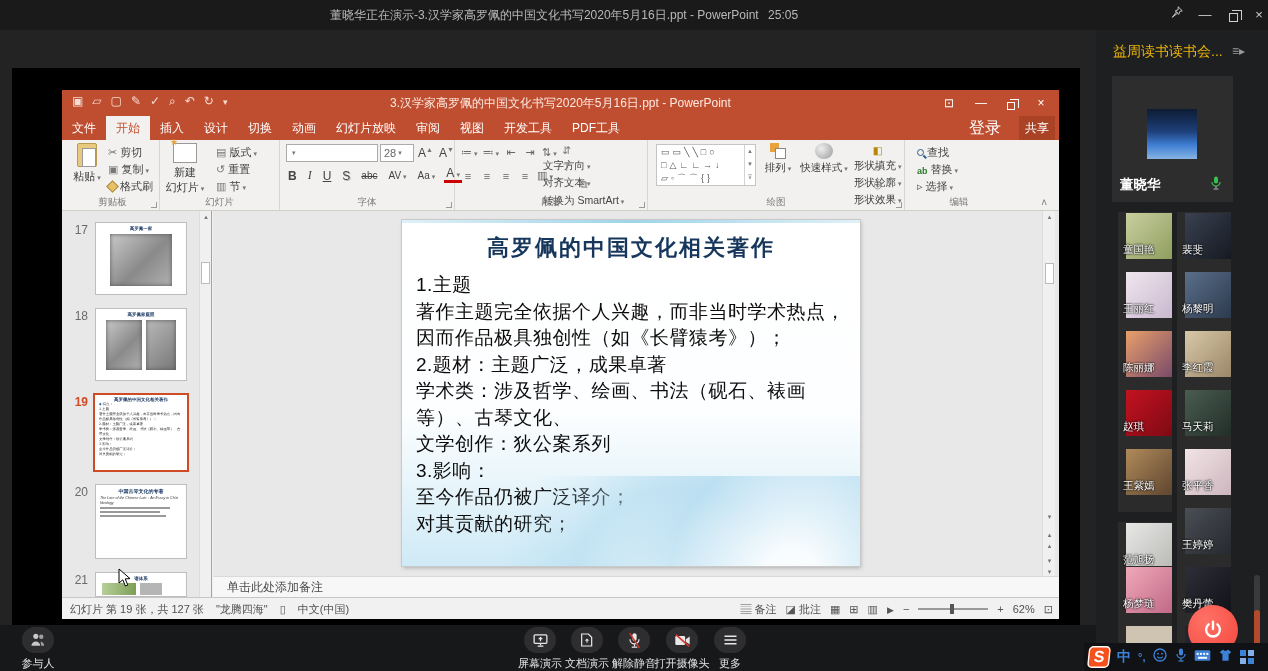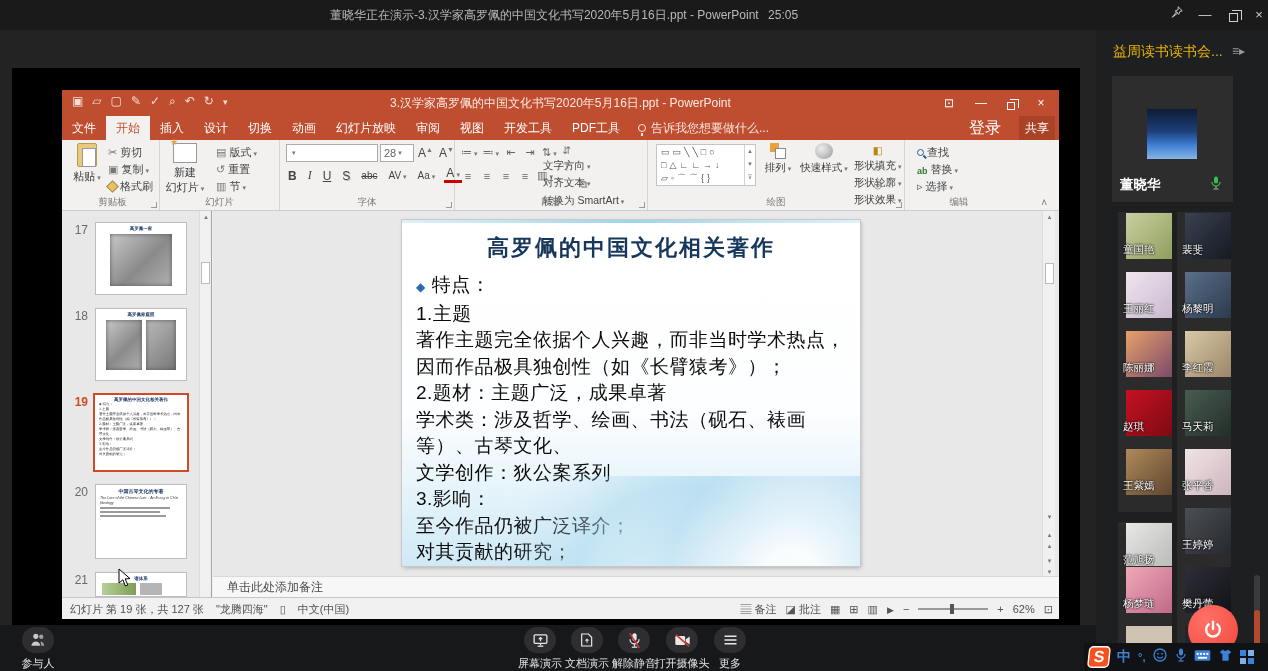--- a/index.html
+++ b/index.html
@@ -224,24 +224,20 @@
         <span class="rtab sel">开始</span>
         <span class="rtab">插入</span>
         <span class="rtab">设计</span>
         <span class="rtab">切换</span>
         <span class="rtab">动画</span>
         <span class="rtab">幻灯片放映</span>
         <span class="rtab">审阅</span>
         <span class="rtab">视图</span>
         <span class="rtab">开发工具</span>
         <span class="rtab">PDF工具</span>
-        <span id="tellme">
-          <span id="bulb"></span>
-          <span>告诉我您想要做什么...</span>
-        </span>
         <span id="tab-signin">登录</span>
         <span id="tab-share">共享</span>
       </div>
 
       <div id="ribbon">
 
         <div class="rgroup" style="left:4px;width:94px;">
           <div class="bigbtn" style="left:0px;">
             <span class="bi" id="paste-icon"></span>
             <span class="dd">粘贴</span>
@@ -439,21 +435,20 @@
       </div>
       <div id="thumb-scroll">
         <div class="sb-arrow" style="top:0;">▴</div>
         <div class="sb-thumb" style="top:51px;height:22px;"></div>
       </div>
 
       <div id="editor">
         <div id="slide">
           <div id="slide-title">高罗佩的中国文化相关著作</div>
           <div id="slide-body">
-            <p><span class="diamond">◆</span><span>特点：</span></p>
             <p>1.主题</p>
             <p>著作主题完全依据个人兴趣，而非当时学术热点，因而作品极具独创性（如《长臂猿考》）；</p>
             <p>2.题材：主题广泛，成果卓著</p>
             <p>学术类：涉及哲学、绘画、书法（砚石、裱画等）、古琴文化、</p>
             <p>文学创作：狄公案系列</p>
             <p>3.影响：</p>
             <p>至今作品仍被广泛译介；</p>
             <p>对其贡献的研究；</p>
           </div>
         </div>

